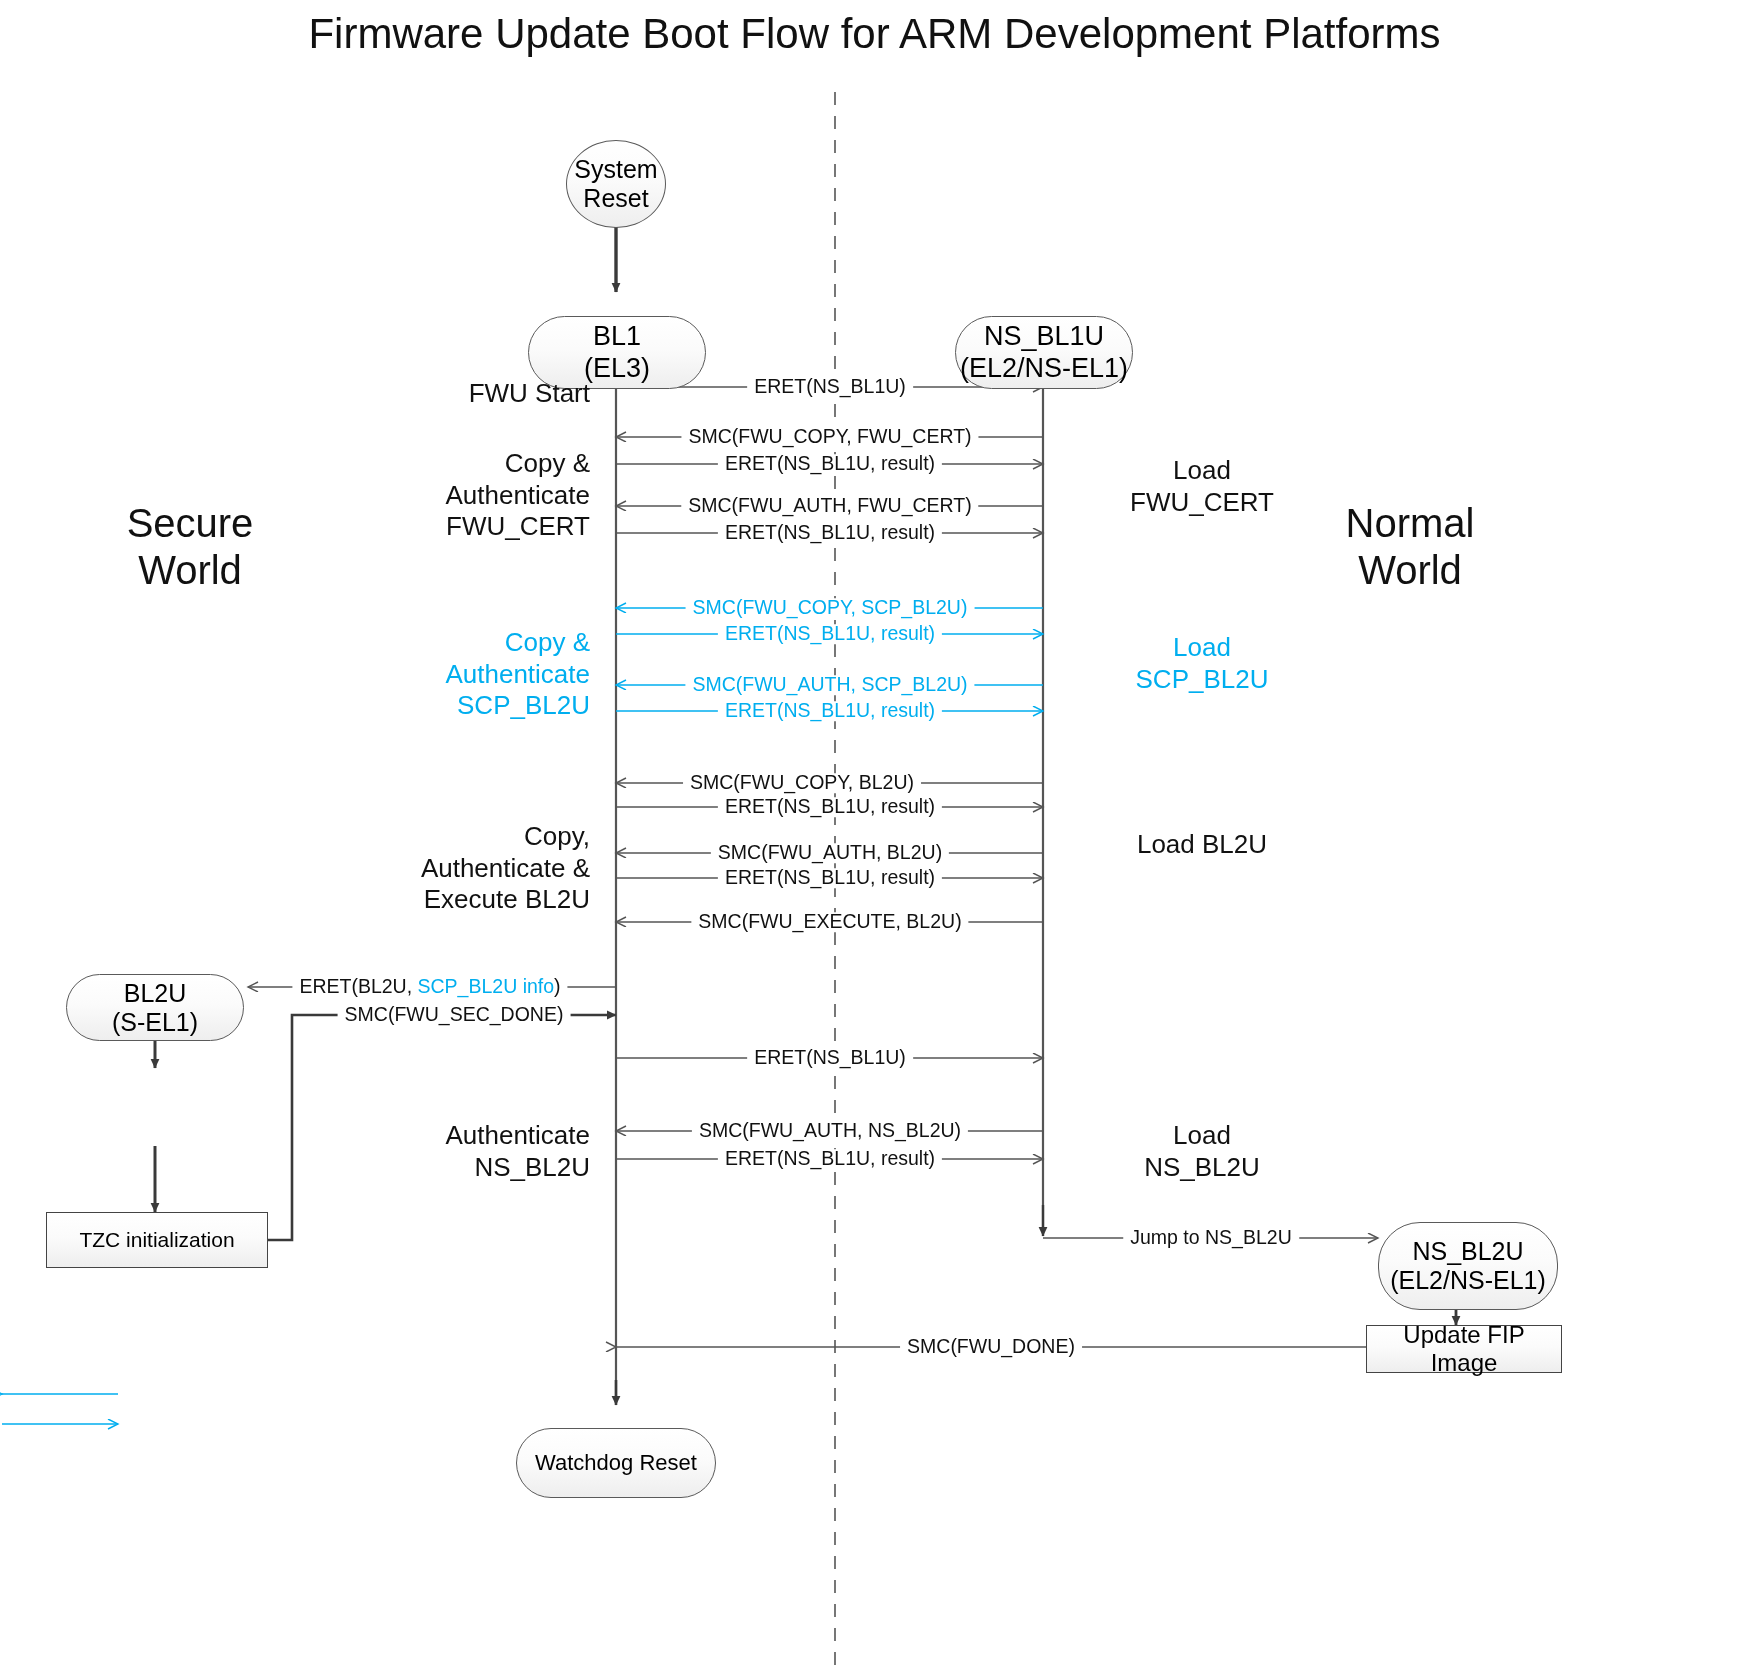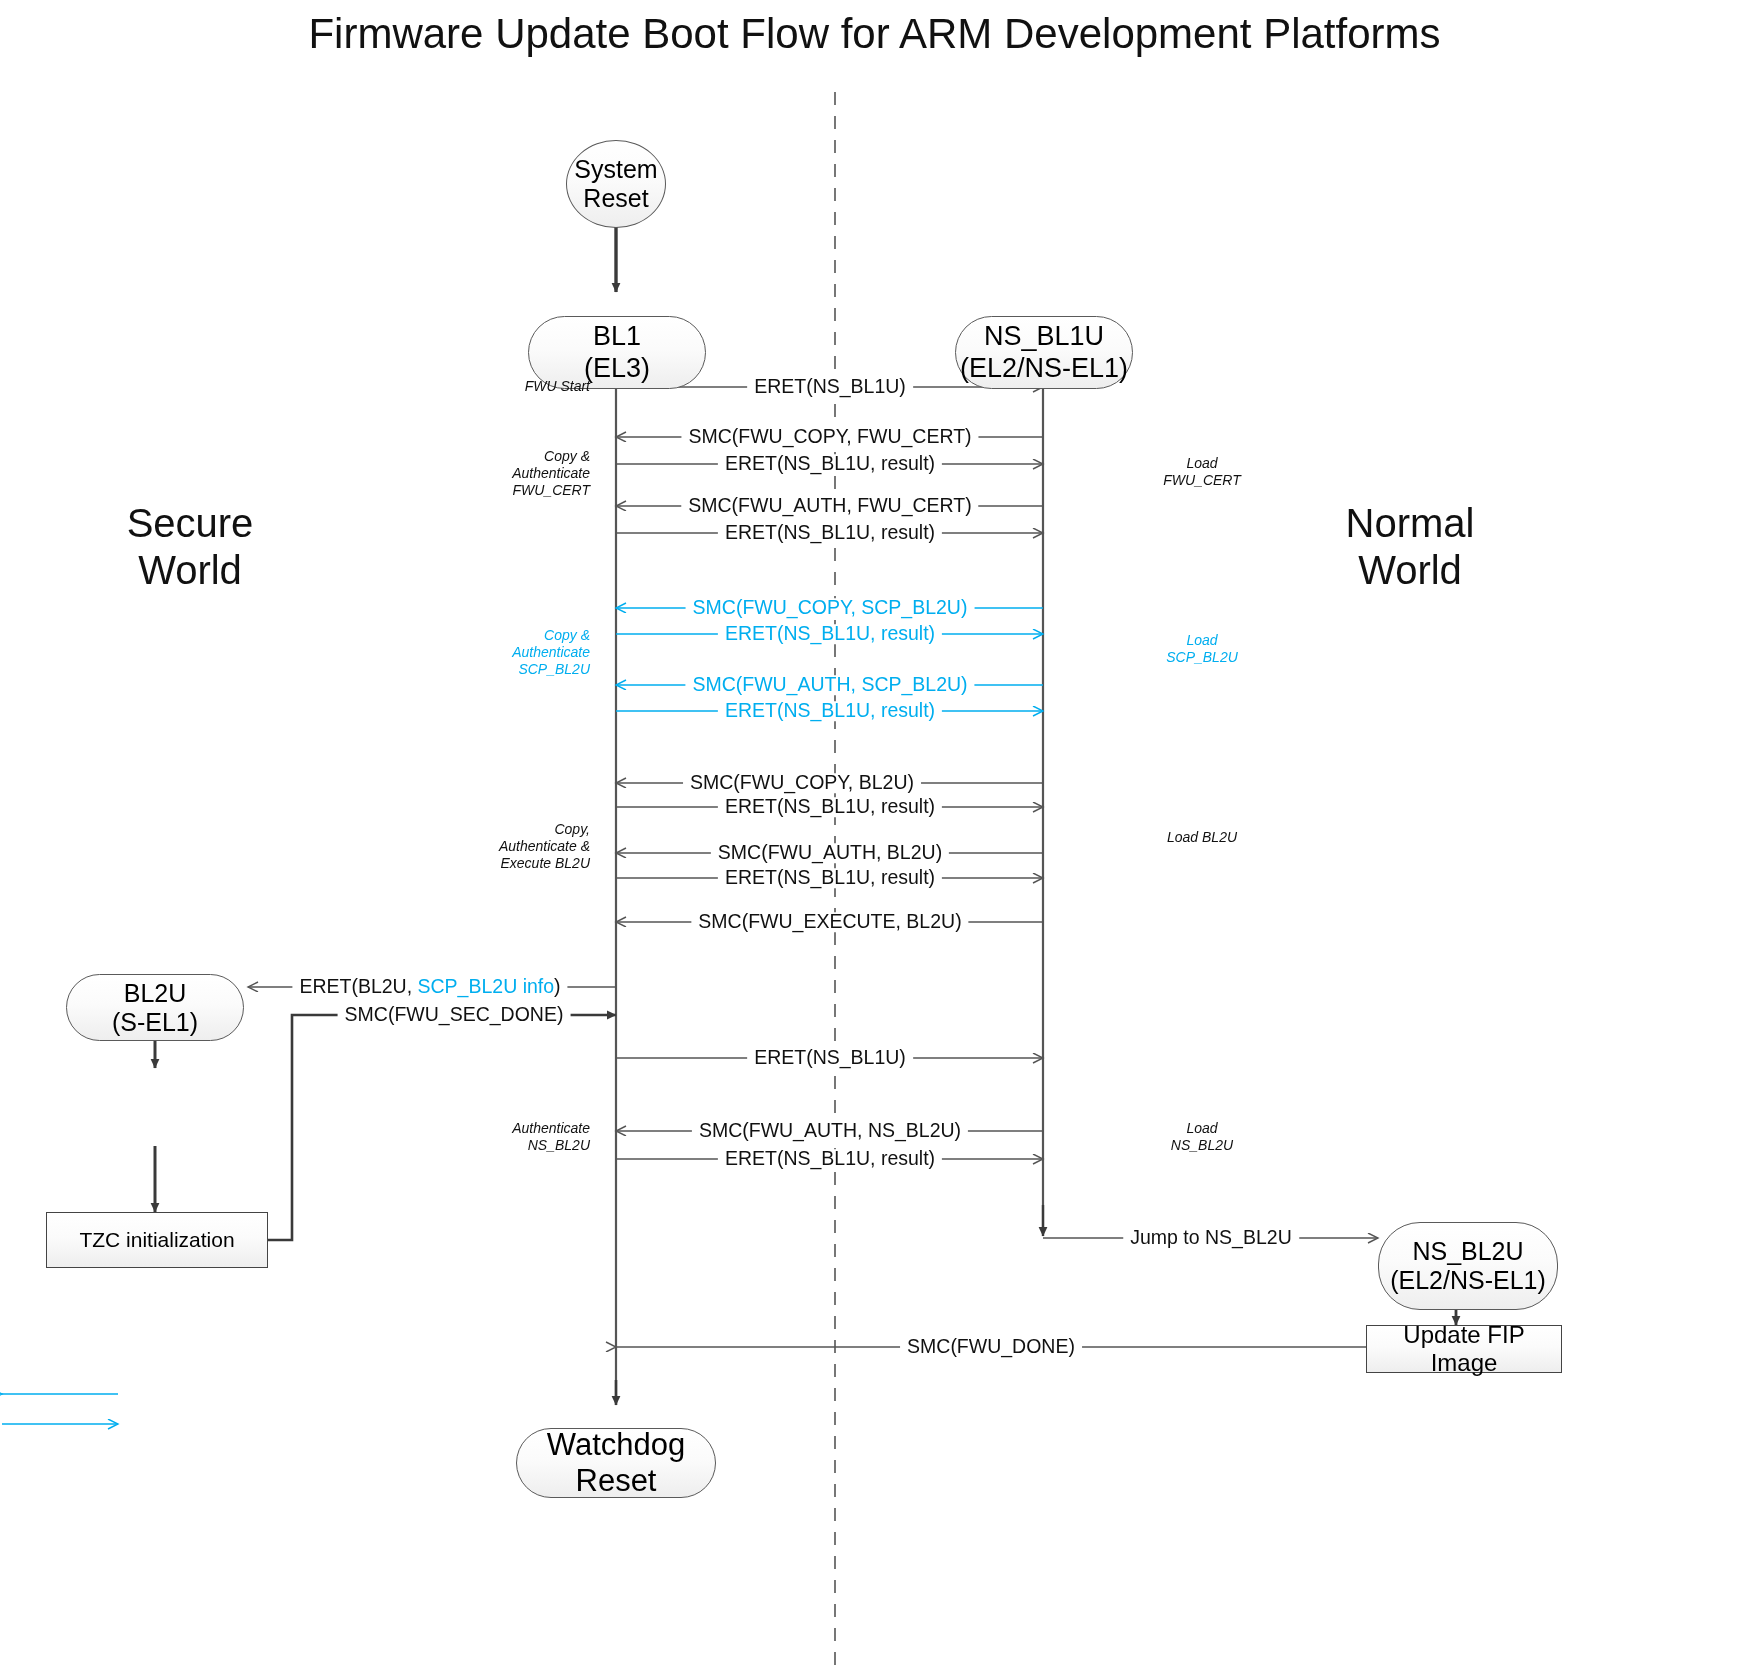--- a/index.html
+++ b/index.html
@@ -48,24 +48,23 @@
     line-height:1;
     transform:translate(-50%,-50%);
     color:#111;
   }
   .msg.cyan{color:#00AEEF;}
   .msg .c{color:#00AEEF;}
 
   
   .side{
     position:absolute;
-    font-size:14px;line-height:1.22;
+    font-size:26px;line-height:1.22;
     white-space:pre-line;
     color:#111;
-    font-style:italic;
   }
   .side.cyan{color:#00AEEF;}
   .side.ralign{text-align:right;}
   .side.lalign{text-align:center;}
 
   
   .legend-text{
     position:absolute;font-size:20px;line-height:1.3;text-align:right;
     color:#00AEEF;white-space:pre-line;
   }
@@ -179,21 +178,21 @@
 
   <div class="node round" style="left:1378px;top:1198px;width:180px;height:88px;font-size:25px;">
     <span style="white-space:pre-line;">NS_BL2U
 (EL2/NS-EL1)</span>
   </div>
 
   <div class="node rect" style="left:1366px;top:1325px;width:196px;height:48px;font-size:24px;border-color:#444;">
     <span>Update FIP Image</span>
   </div>
 
-  <div class="node round" style="left:516px;top:1404px;width:200px;height:70px;font-size:31px;">
+  <div class="node round" style="left:516px;top:1404px;width:200px;height:70px;font-size:22px;">
     <span>Watchdog Reset</span>
   </div>
 
   <div class="msg" style="left:830px;top:387px;">ERET(NS_BL1U)</div>
   <div class="msg" style="left:830px;top:437px;">SMC(FWU_COPY, FWU_CERT)</div>
   <div class="msg" style="left:830px;top:464px;">ERET(NS_BL1U, result)</div>
   <div class="msg" style="left:830px;top:506px;">SMC(FWU_AUTH, FWU_CERT)</div>
   <div class="msg" style="left:830px;top:533px;">ERET(NS_BL1U, result)</div>
 
   <div class="msg cyan" style="left:830px;top:608px;">SMC(FWU_COPY, SCP_BL2U)</div>

